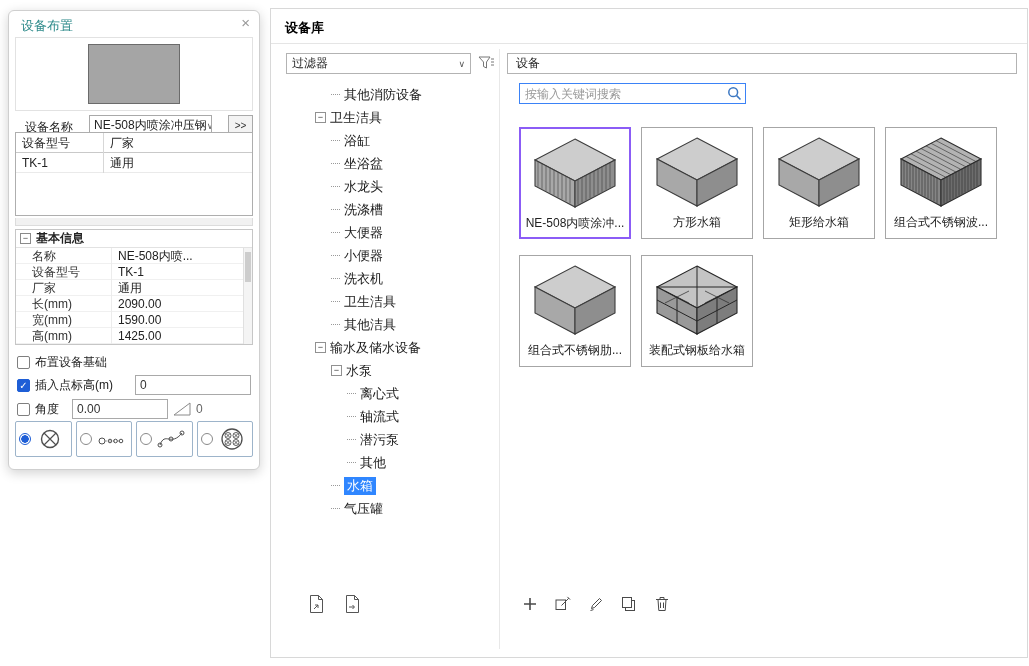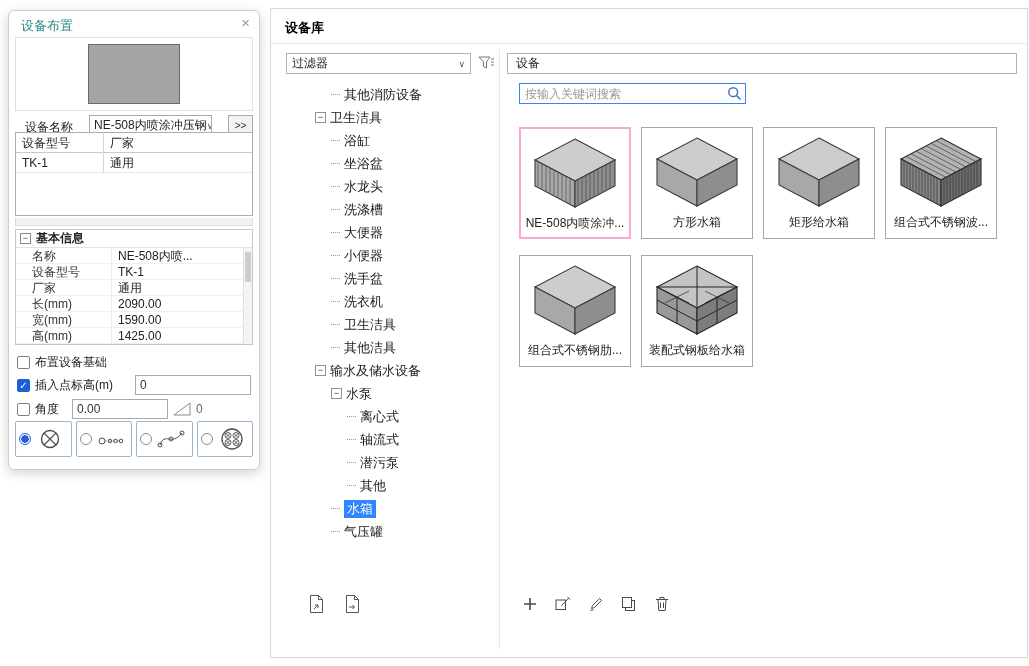--- a/index.html
+++ b/index.html
@@ -85,21 +85,21 @@
     border: 1px solid #b3b3b3; line-height: 19px; padding-left: 8px; background: #fff; }
   .search { position: absolute; left: 248px; top: 74px; width: 227px; height: 21px;
     border: 1px solid #3b82f6; display: flex; align-items: center; background: #fff; }
   .search input { flex: 1; border: none; outline: none; padding: 0 5px; font-size: 12px;
     font-family: inherit; color: #333; background: transparent; min-width: 0; }
   .search input::placeholder { color: #999; }
   .search .mag { width: 22px; flex: none; display: flex; justify-content: center; }
   .cards { position: absolute; left: 248px; top: 118px; right: 10px;
     display: flex; flex-wrap: wrap; gap: 16px 10px; align-content: flex-start; }
   .card { width: 112px; height: 112px; border: 1px solid #a6a6a6; background: #fff; }
-  .card.selected { border: 2px solid #f9a8d4; }
+  .card.selected { border: 2px solid #8b5cf6; }
   .thumb { height: 86px; display: flex; align-items: center; justify-content: center; }
   .clabel { font-size: 12px; text-align: center; white-space: nowrap; overflow: hidden; padding: 0 3px; }
   .lib-toolbar { position: absolute; left: 248px; bottom: 42px; display: flex; gap: 11px; }
 </style>
 </head>
 <body>
 
 <div class="canvas">
 
   <div class="dialog">
@@ -280,24 +280,20 @@
           <span class="dash"></span>
           <span class="tlabel">洗涤槽</span>
         </div>
         <div class="tree-item" style="padding-left: 60px;">
           <span class="dash"></span>
           <span class="tlabel">大便器</span>
         </div>
         <div class="tree-item" style="padding-left: 60px;">
           <span class="dash"></span>
           <span class="tlabel">小便器</span>
-        </div>
-        <div class="tree-item" style="padding-left: 60px;">
-          <span class="dash"></span>
-          <span class="tlabel">洗手盆</span>
         </div>
         <div class="tree-item" style="padding-left: 60px;">
           <span class="dash"></span>
           <span class="tlabel">洗衣机</span>
         </div>
         <div class="tree-item" style="padding-left: 60px;">
           <span class="dash"></span>
           <span class="tlabel">卫生洁具</span>
         </div>
         <div class="tree-item" style="padding-left: 60px;">

